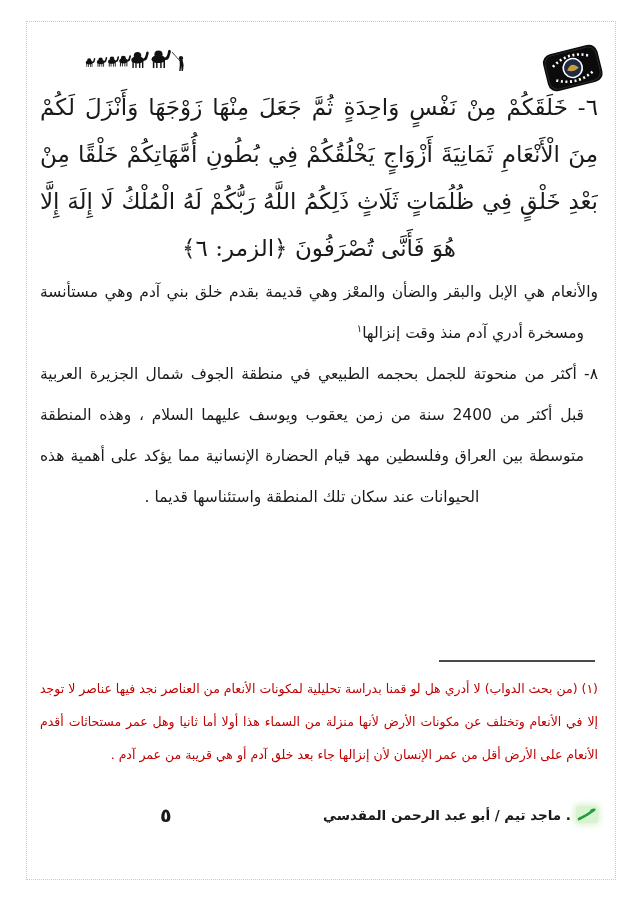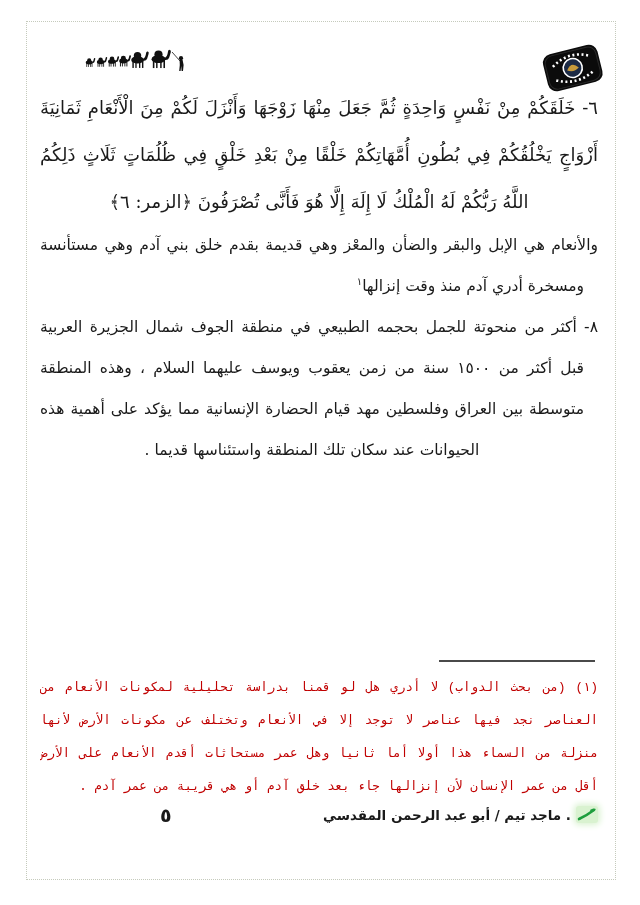--- a/index.html
+++ b/index.html
@@ -21,31 +21,31 @@
     border:1px dotted var(--border-dotted);pointer-events:none;
   }
   .caravan{position:absolute;left:84px;top:44px;width:106px;height:34px;}
   .stamp{position:absolute;left:536px;top:38px;width:74px;height:62px;}
   .main-text{
     position:absolute;left:40px;top:84px;width:558px;height:562px;
     overflow:hidden;direction:rtl;
   }
   p{margin:0;}
   .verse{
-    font-size:18px;line-height:47px;text-align:justify;text-align-last:center;
+    font-size:23px;line-height:47px;text-align:justify;text-align-last:center;
     font-family:"DejaVu Serif","DejaVu Sans",serif;
   }
   .para{
     font-size:15.5px;line-height:41px;text-align:justify;
     padding-right:14px;text-indent:-14px;
   }
   .center-last{text-align-last:center;}
   sup.fn-ref{font-size:10px;line-height:0;}
   .footnote-area{
-    position:absolute;left:40px;top:652px;width:558px;height:146px;overflow:hidden;font-family:Liberation Mono, monospace;
+    position:absolute;left:40px;top:652px;width:558px;height:146px;overflow:hidden;
   }
   .footnote-rule{
     width:156px;height:2px;background:var(--rule-dark);
     margin:8px 3px 10px auto;
   }
   .footnote{
     direction:rtl;color:var(--footnote-red);
     font-size:12.5px;line-height:33px;text-align:justify;
   }
   .page-number{
@@ -98,21 +98,21 @@
     <path d="M18 24 Q37 12 56 22" stroke="#fff" stroke-width="2.6" stroke-dasharray="2 2.6" fill="none"></path>
     <path d="M18 38 Q37 48 56 38" stroke="#fff" stroke-width="2.6" stroke-dasharray="2 2.6" fill="none"></path>
     <circle cx="37" cy="30" r="9.5" fill="#1d2b45" stroke="#ffffff" stroke-width="1.6"></circle>
     <path d="M31 31 Q37 22.5 43 31 Q37 35 31 31 Z" fill="#c89b3c"></path>
   </g>
 </svg>
 
 <div class="main-text">
   <p class="verse">٦- خَلَقَكُمْ مِنْ نَفْسٍ وَاحِدَةٍ ثُمَّ جَعَلَ مِنْهَا زَوْجَهَا وَأَنْزَلَ لَكُمْ مِنَ الْأَنْعَامِ ثَمَانِيَةَ أَزْوَاجٍ يَخْلُقُكُمْ فِي بُطُونِ أُمَّهَاتِكُمْ خَلْقًا مِنْ بَعْدِ خَلْقٍ فِي ظُلُمَاتٍ ثَلَاثٍ ذَلِكُمُ اللَّهُ رَبُّكُمْ لَهُ الْمُلْكُ لَا إِلَهَ إِلَّا هُوَ فَأَنَّى تُصْرَفُونَ ﴿الزمر: ٦﴾</p>
   <p class="para"><span>والأنعام هي الإبل والبقر والضأن والمعْز وهي قديمة بقدم خلق بني آدم وهي مستأنسة ومسخرة أدري آدم منذ وقت إنزالها</span><sup class="fn-ref">١</sup></p>
-  <p class="para center-last">٨- أكثر من منحوتة للجمل بحجمه الطبيعي في منطقة الجوف شمال الجزيرة العربية قبل أكثر من ١٥٠٠ سنة من زمن يعقوب ويوسف عليهما السلام ، وهذه المنطقة متوسطة بين العراق وفلسطين مهد قيام الحضارة الإنسانية مما يؤكد على أهمية هذه الحيوانات عند سكان تلك المنطقة واستئناسها قديما .</p>
+  <p class="para center-last">٨- أكثر من منحوتة للجمل بحجمه الطبيعي في منطقة الجوف شمال الجزيرة العربية قبل أكثر من 2400 سنة من زمن يعقوب ويوسف عليهما السلام ، وهذه المنطقة متوسطة بين العراق وفلسطين مهد قيام الحضارة الإنسانية مما يؤكد على أهمية هذه الحيوانات عند سكان تلك المنطقة واستئناسها قديما .</p>
 </div>
 
 <div class="footnote-area">
   <div class="footnote-rule"></div>
   <p class="footnote"><span>(١)</span><span> (من بحث الدواب) لا أدري هل لو قمنا بدراسة تحليلية لمكونات الأنعام من العناصر نجد فيها عناصر لا توجد إلا في الأنعام وتختلف عن مكونات الأرض لأنها منزلة من السماء هذا أولا أما ثانيا وهل عمر مستحاثات أقدم الأنعام على الأرض أقل من عمر الإنسان لأن إنزالها جاء بعد خلق آدم أو هي قريبة من عمر آدم .</span></p>
 </div>
 
 <span class="page-number">٥</span>
 
 <div class="signature">

